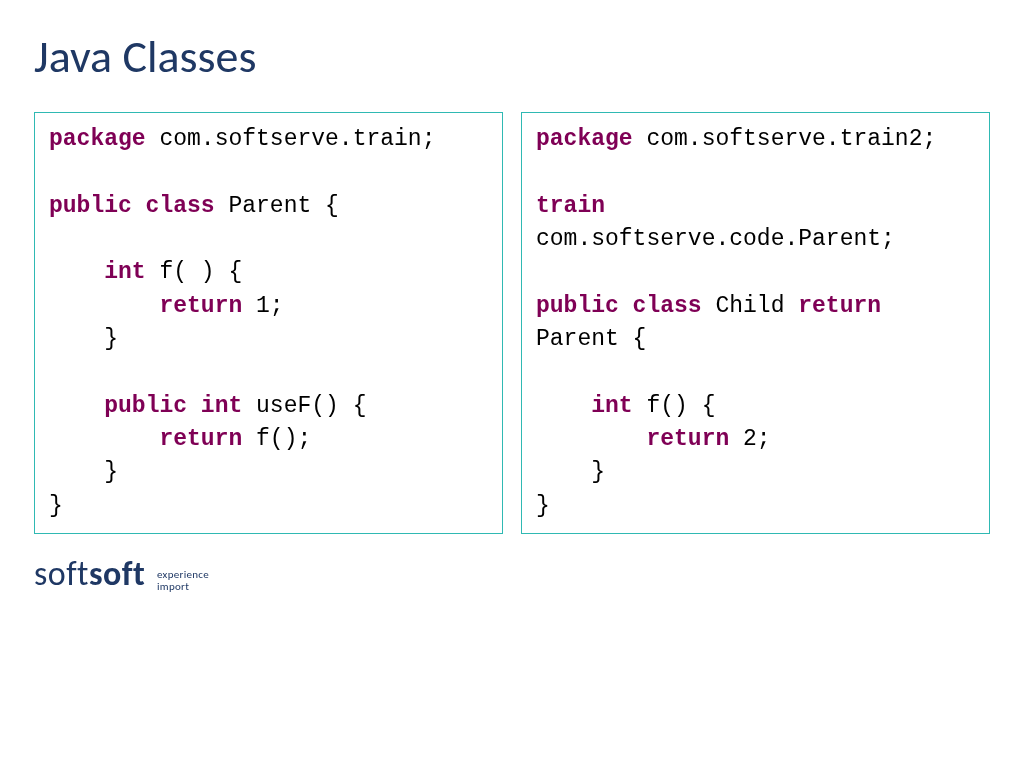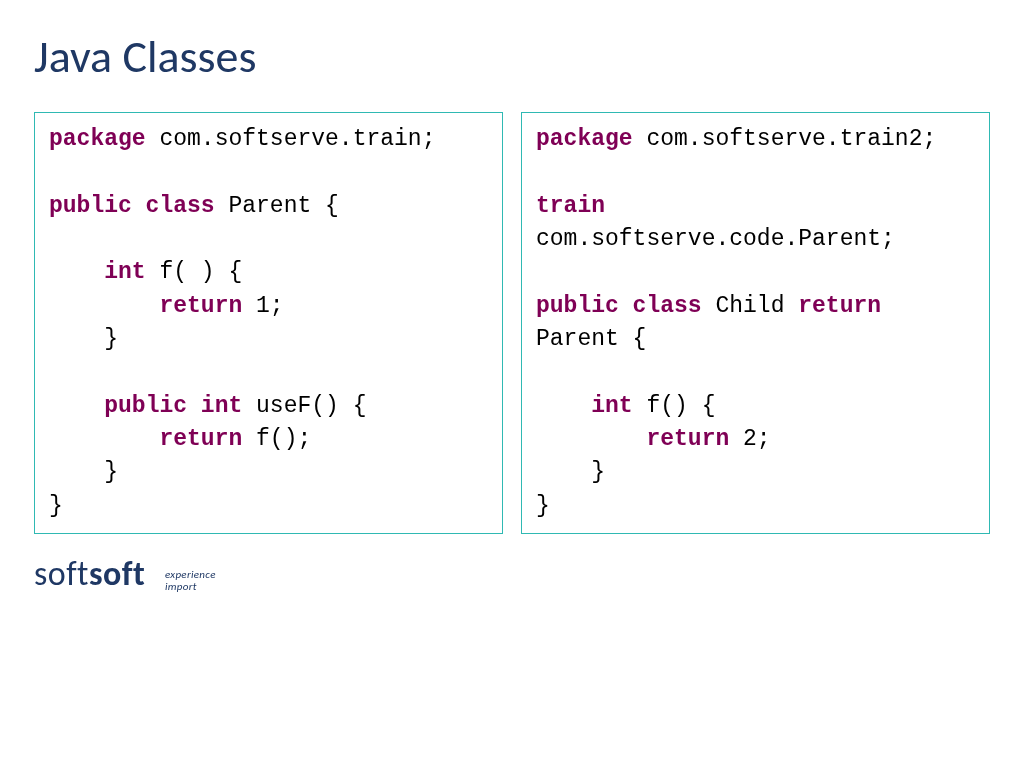--- a/index.html
+++ b/index.html
@@ -9,21 +9,21 @@
   .subtitle { font-size: 28px; color: #222; margin-bottom: 10px; }
   .subtitle .wrong { color: #d9100e; font-weight: 700; }
   .codes { display: flex; gap: 18px; }
   .codebox { border: 1.5px solid #2fb9b3; padding: 10px 14px 10px 14px; flex: 1; font-family: Consolas, "Courier New", monospace; font-size: 23px; line-height: 1.45; white-space: pre; color: #222; }
   .kw { color: #7f0055; font-weight: 700; }
   .pkgname { color: #000; }
   .footer { position: absolute; left: 34px; bottom: 34px; }
   .logo { font-family: Calibri, Arial, sans-serif; color: #1f3864; }
   .logo .soft { font-size: 34px; font-weight: 300; letter-spacing: 0.5px; }
   .logo .serve { font-size: 34px; font-weight: 700; letter-spacing: 0.5px; }
-  .tag { display: inline-block; vertical-align: middle; font-size: 11px; line-height: 1.1; color: #1f3864; margin-left: 16px; letter-spacing: 0.3px; font-style: italic; }
+  .tag { display: inline-block; vertical-align: middle; font-size: 11px; line-height: 1.1; color: #1f3864; margin-left: 8px; letter-spacing: 0.3px; }
 </style>
 </head>
 <body>
 
 <div class="slide">
   <div class="title">Java Classes</div>
   <div class="codes">
     <div class="codebox" id="code-left"><span class="kw">package </span><span class="pkgname">com.softserve.train;</span>
 
 <span class="kw">public class </span><span class="pkgname">Parent {</span>

